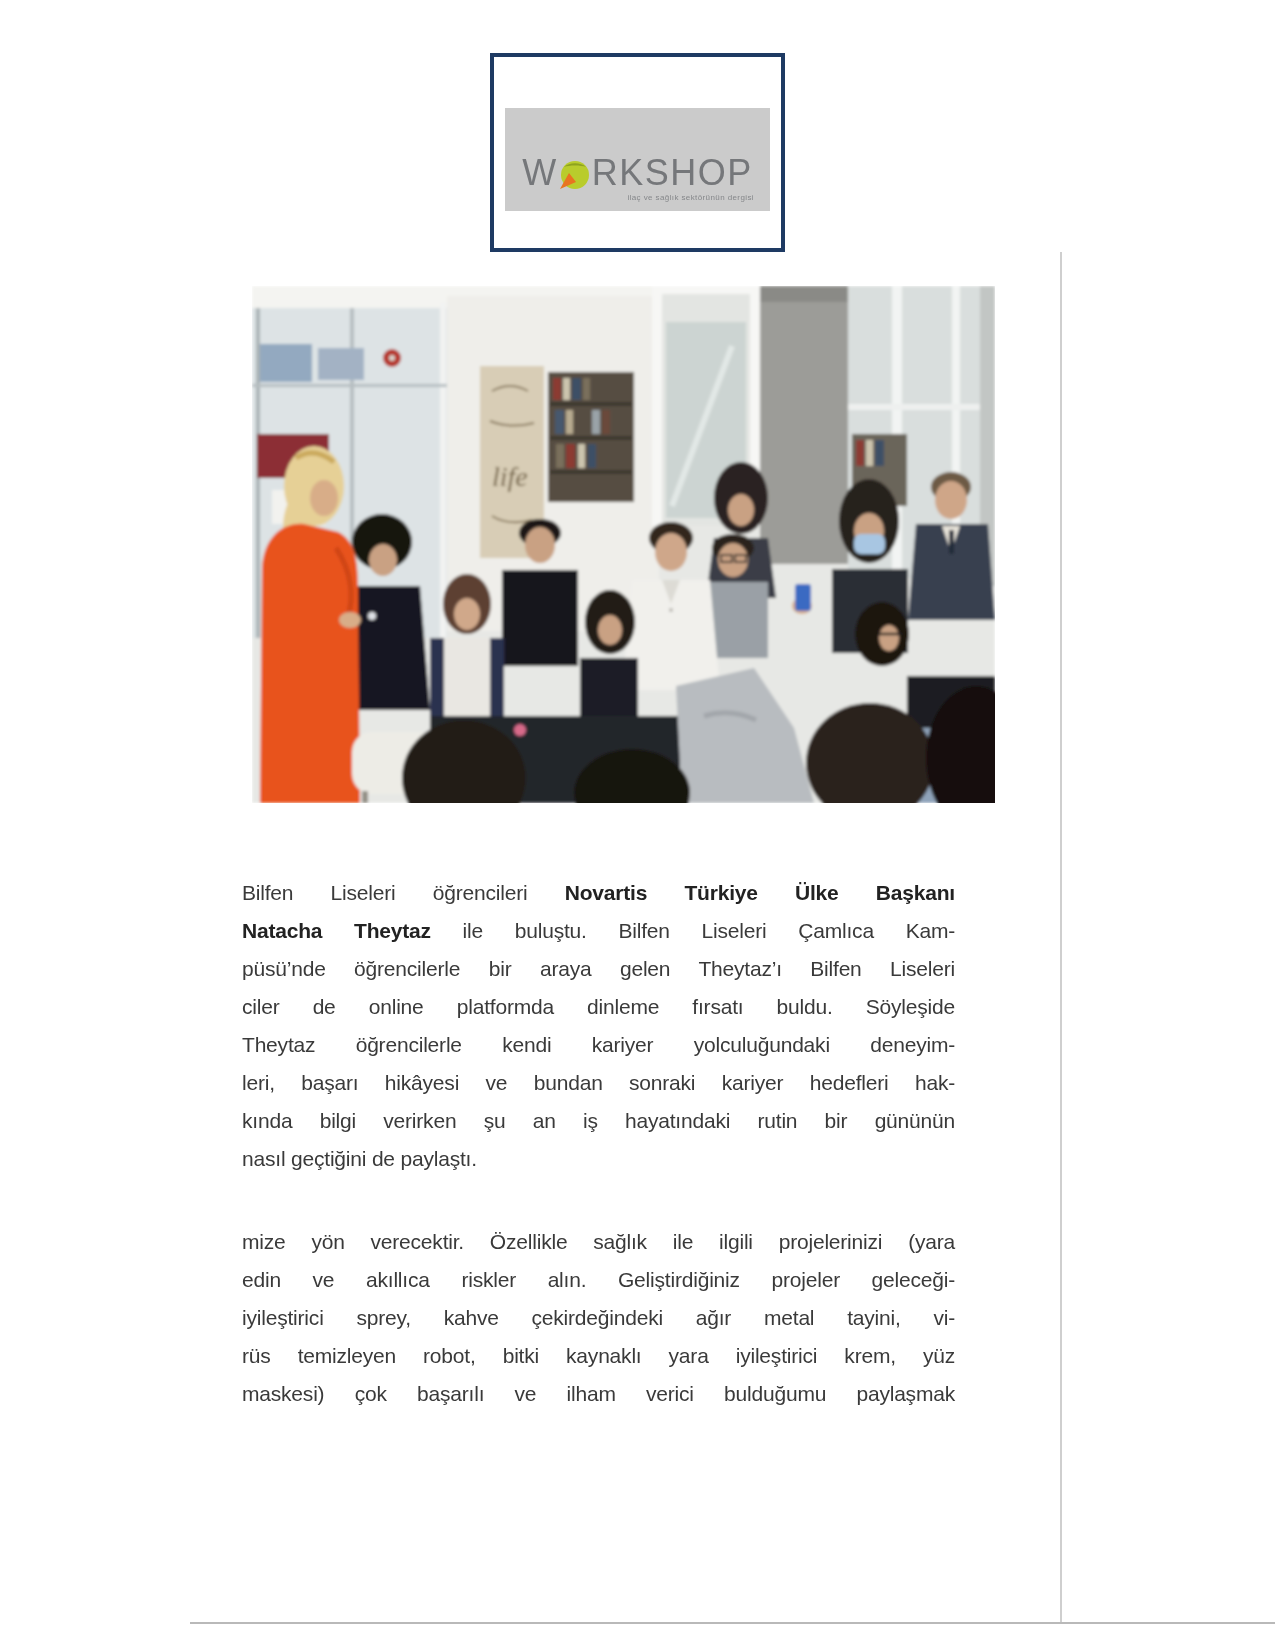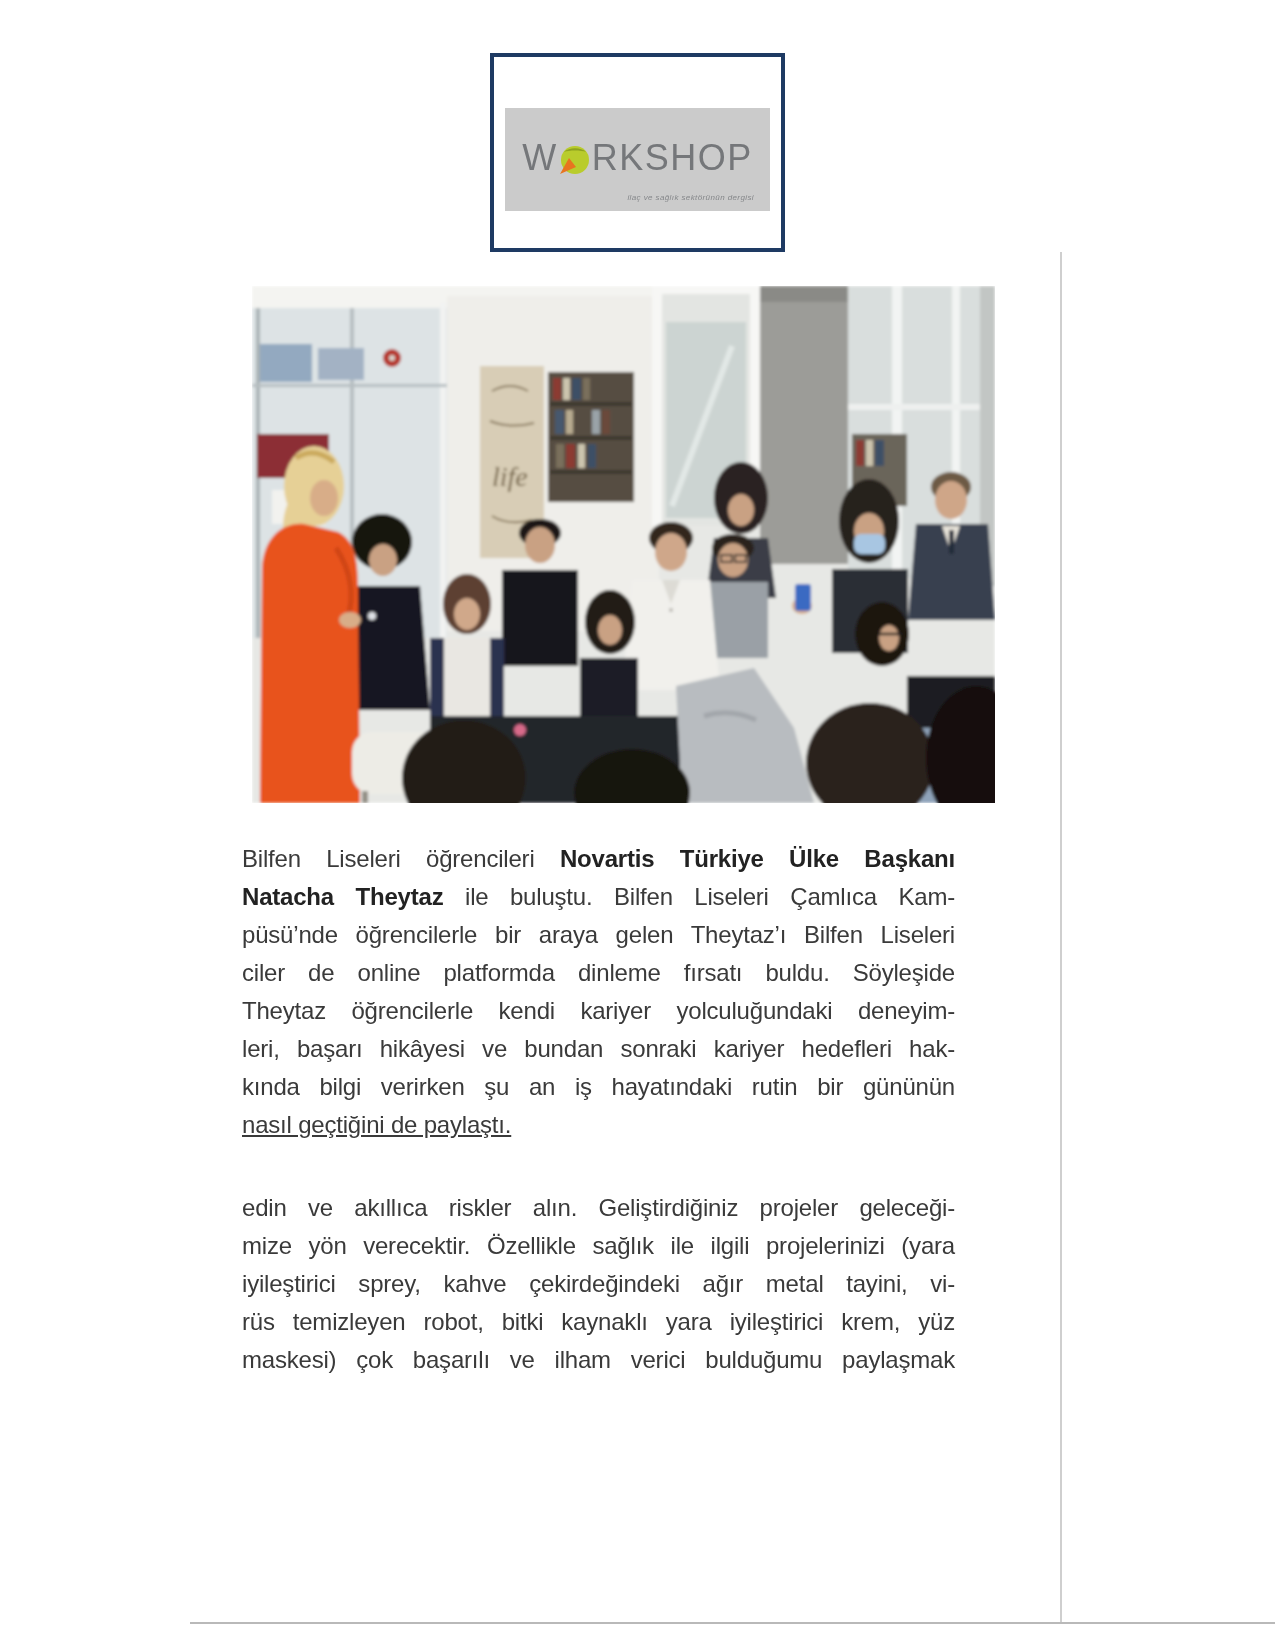--- a/index.html
+++ b/index.html
@@ -10,35 +10,35 @@
   .logo-box{position:absolute;left:490px;top:53px;width:295px;height:199px;
             border:4px solid #1e3a63;background:#ffffff;box-sizing:border-box;}
   .logo-gray{position:absolute;left:11px;top:51px;width:265px;height:103px;
              background:#cbcbcb;display:flex;flex-direction:column;
              align-items:center;justify-content:flex-end;
              padding-bottom:9px;box-sizing:border-box;}
   .logo-row{display:flex;align-items:center;font-size:36px;color:#75777a;
             letter-spacing:1.5px;line-height:1;font-weight:400;}
   .logo-circle{width:32px;height:32px;margin:0 1px;position:relative;top:2px;}
   .tagline{font-size:8px;color:#85878a;align-self:flex-end;margin-right:16px;
-           margin-top:17px;letter-spacing:0.4px;font-style:italic;}
+           margin-top:2px;letter-spacing:0.4px;}
 
   
   .vline{position:absolute;left:1060px;top:252px;width:2px;height:1371px;background:#cfcfcf;}
   .bline{position:absolute;left:190px;top:1622px;width:1085px;height:2px;background:#b9b9b9;}
 
   
   .photo{position:absolute;left:252px;top:286px;width:743px;height:517px;display:block;}
 
   
-  .article{position:absolute;left:242px;top:840px;width:713px;
-           font-size:24px;line-height:38px;color:#3a3a3a;letter-spacing:-0.2px;}
+  .article{position:absolute;left:242px;top:874px;width:713px;
+           font-size:21px;line-height:38px;color:#3a3a3a;letter-spacing:-0.2px;}
   .para{margin:0 0 45px 0;}
   .line{text-align:justify;text-align-last:justify;}
-  .line.last{text-align-last:left;text-decoration:underline;}
+  .line.last{text-align-last:left;}
   .b{font-weight:bold;color:#222;}
 </style>
 </head>
 <body>
 
 <div class="page">
 
   <div class="logo-box">
     <div class="logo-gray">
       <div class="logo-row">
@@ -232,21 +232,21 @@
         <div class="line"><span>Bilfen Liseleri öğrencileri </span><span class="b">Novartis Türkiye Ülke Başkanı</span></div>
         <div class="line"><span class="b">Natacha Theytaz</span><span> ile buluştu. Bilfen Liseleri Çamlıca Kam-</span></div>
         <div class="line"><span>püsü’nde öğrencilerle bir araya gelen Theytaz’ı Bilfen Liseleri</span></div>
         <div class="line"><span>ciler de online platformda dinleme fırsatı buldu. Söyleşide</span></div>
         <div class="line"><span>Theytaz öğrencilerle kendi kariyer yolculuğundaki deneyim-</span></div>
         <div class="line"><span>leri, başarı hikâyesi ve bundan sonraki kariyer hedefleri hak-</span></div>
         <div class="line"><span>kında bilgi verirken şu an iş hayatındaki rutin bir gününün</span></div>
         <div class="line last"><span>nasıl geçtiğini de paylaştı.</span></div>
       </div>
     <div class="para">
+        <div class="line"><span>mize yön verecektir. Özellikle sağlık ile ilgili projelerinizi (yara</span></div>
         <div class="line"><span>edin ve akıllıca riskler alın. Geliştirdiğiniz projeler geleceği-</span></div>
-        <div class="line"><span>mize yön verecektir. Özellikle sağlık ile ilgili projelerinizi (yara</span></div>
         <div class="line"><span>iyileştirici sprey, kahve çekirdeğindeki ağır metal tayini, vi-</span></div>
         <div class="line"><span>rüs temizleyen robot, bitki kaynaklı yara iyileştirici krem, yüz</span></div>
         <div class="line"><span>maskesi) çok başarılı ve ilham verici bulduğumu paylaşmak</span></div>
       </div>
   </div>
 
 </div>
 
 </body></html>

